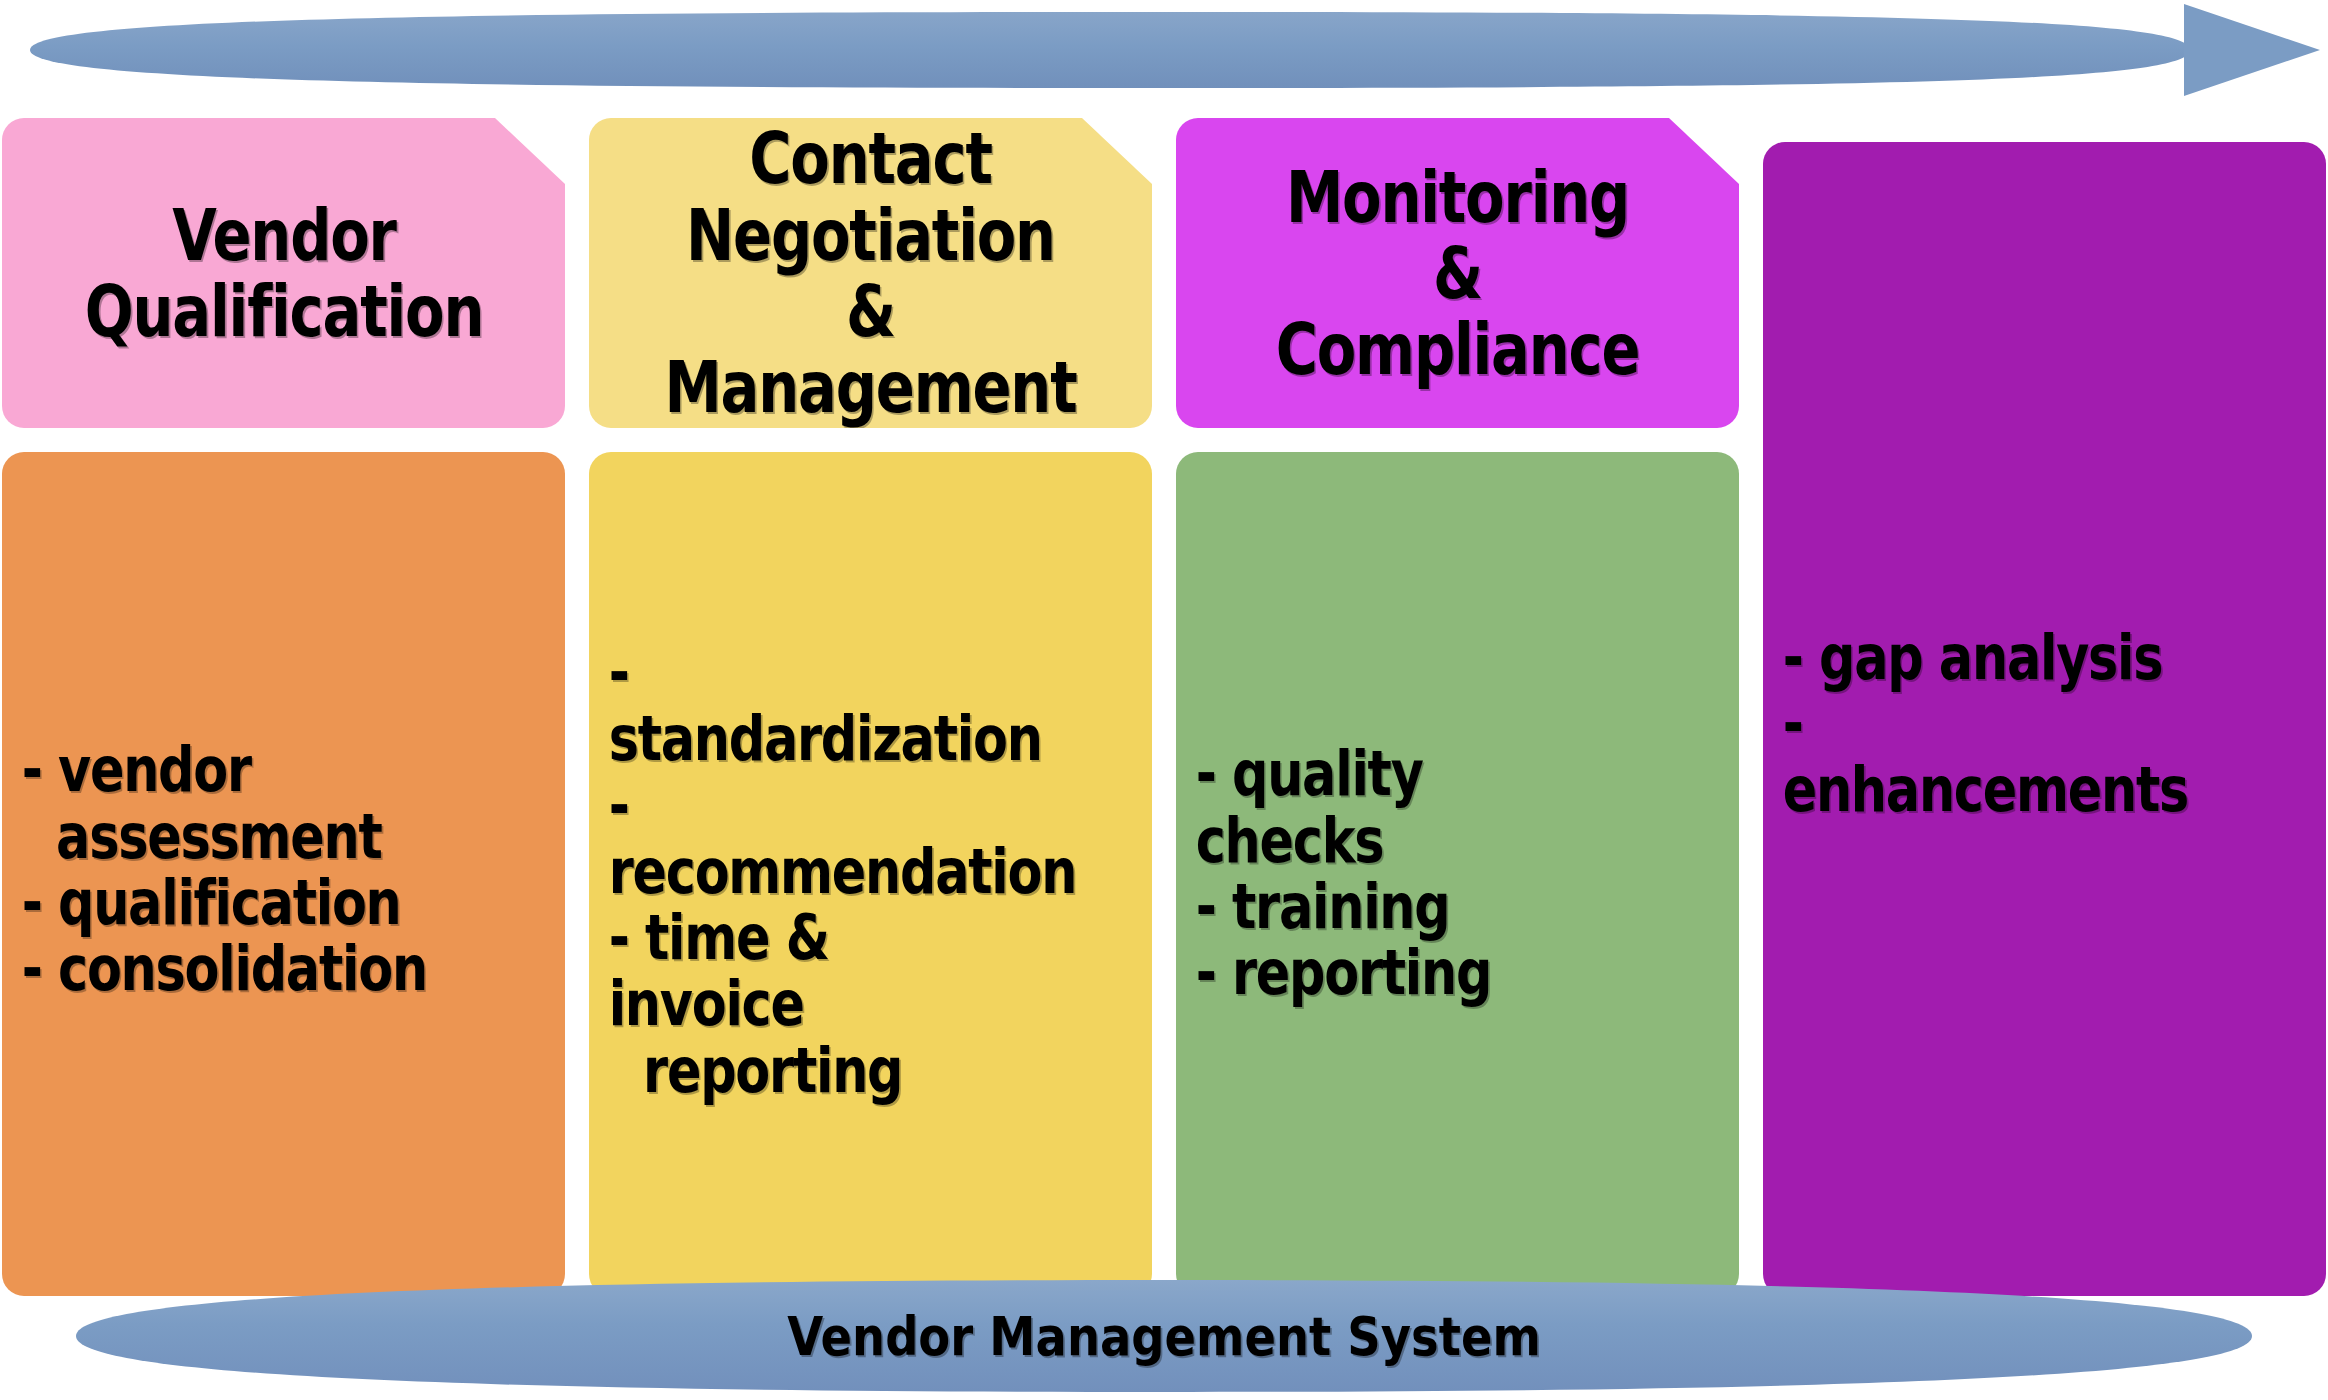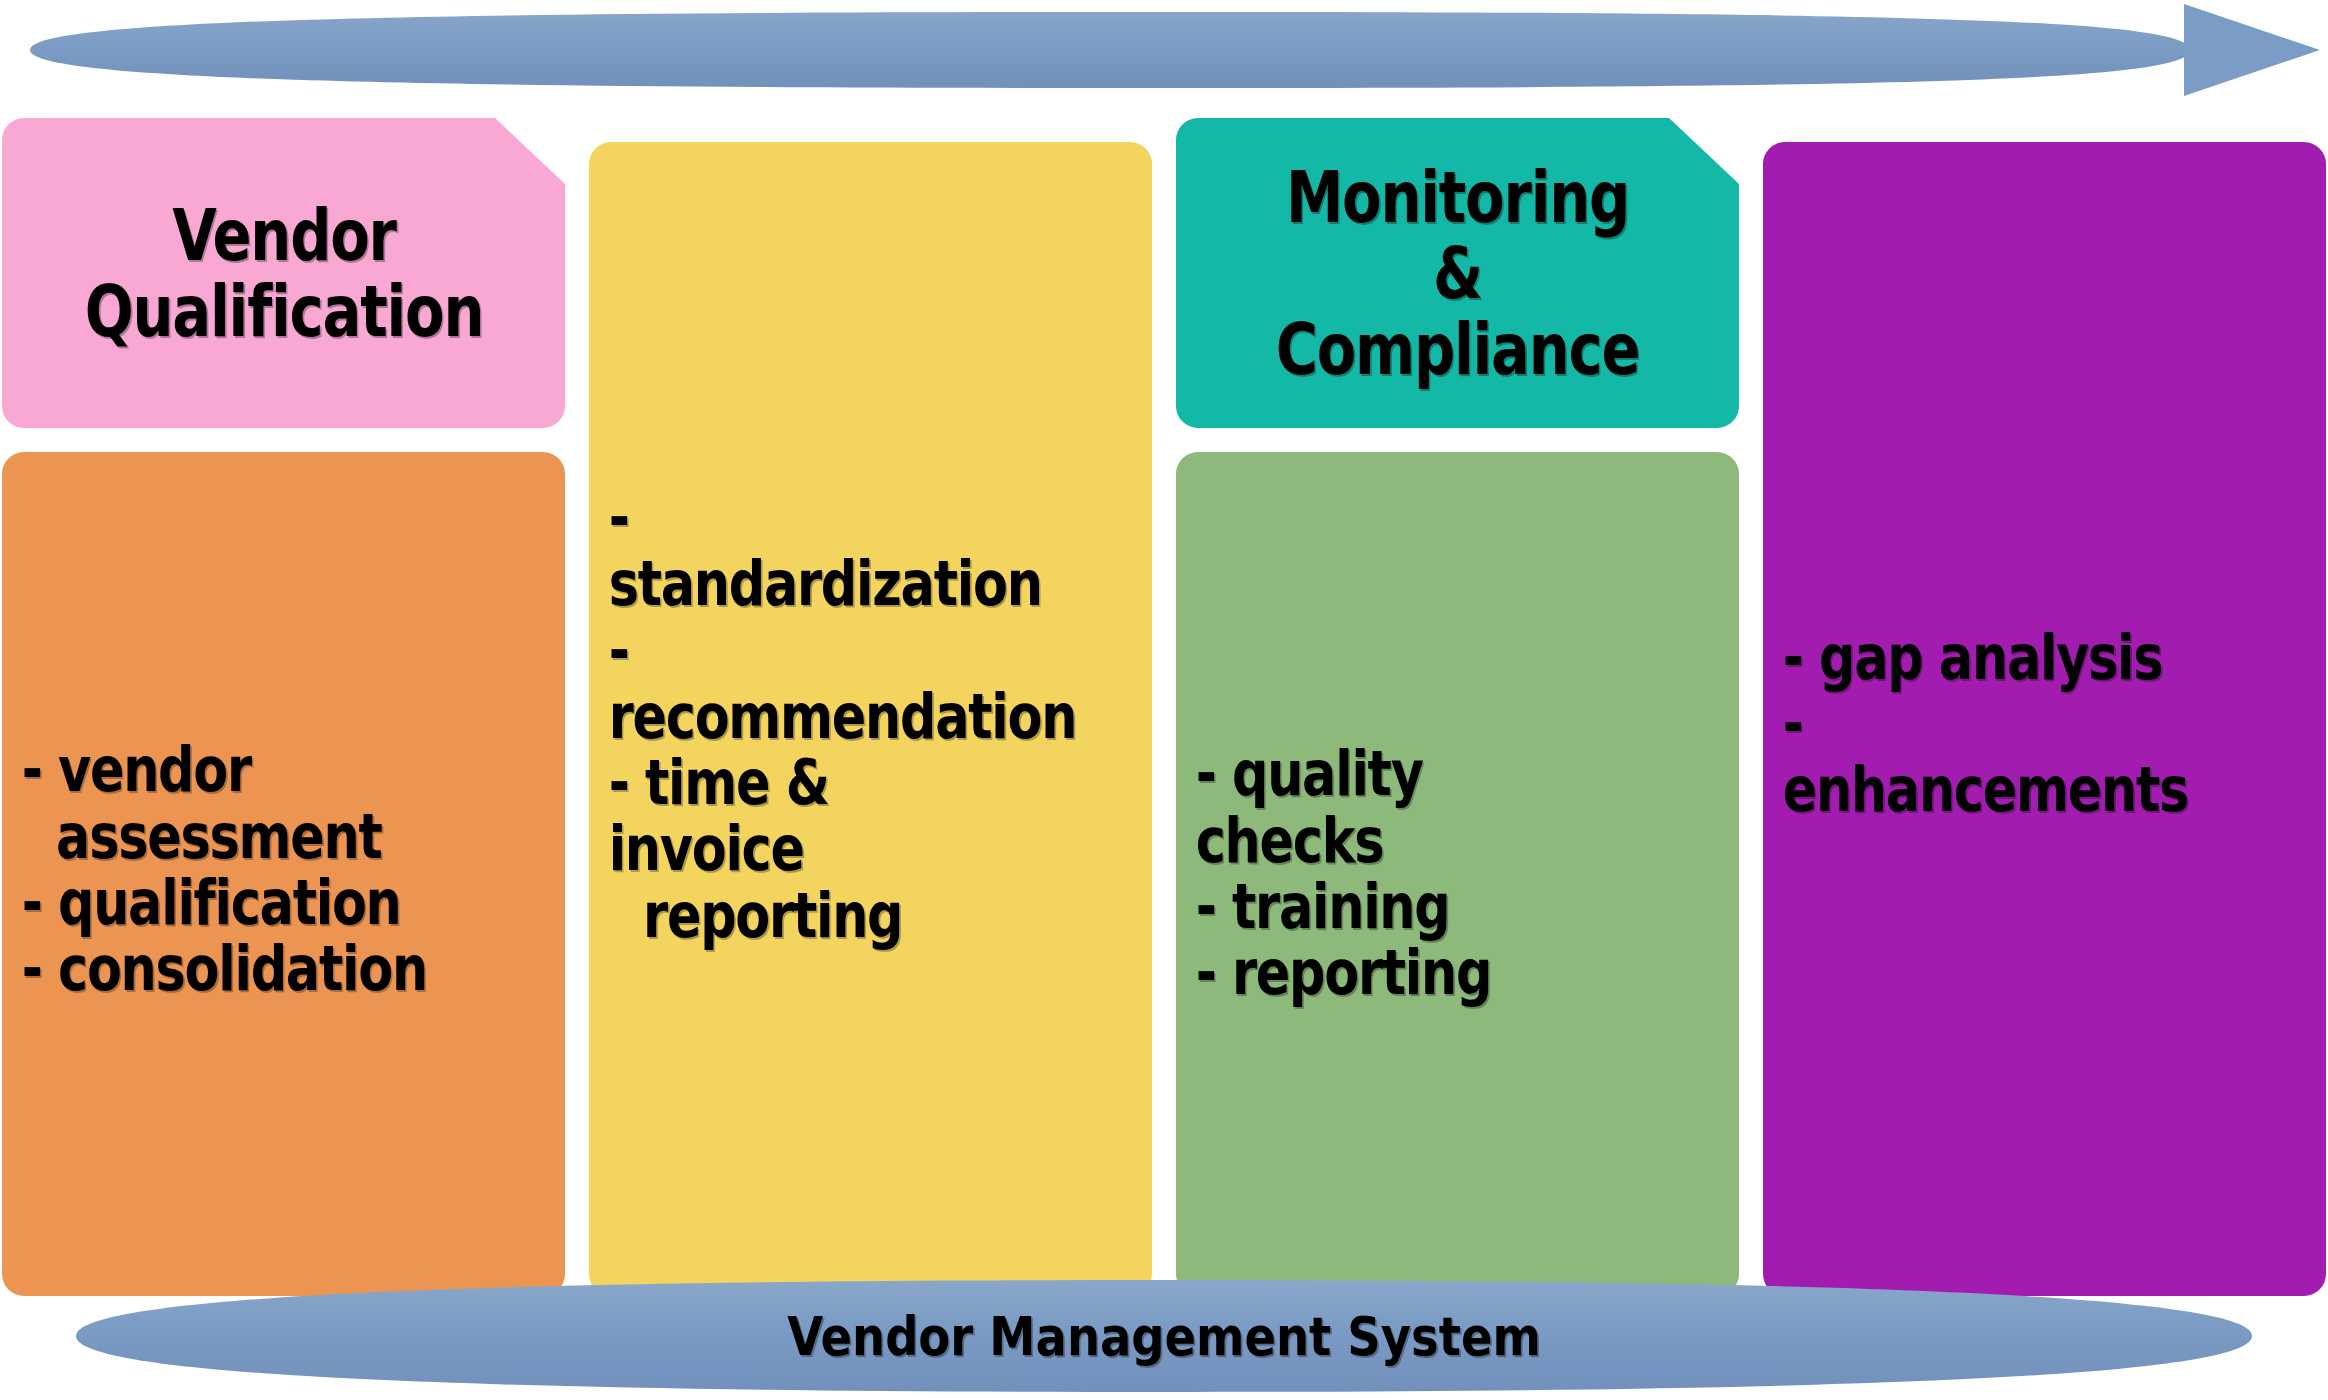--- a/index.html
+++ b/index.html
@@ -191,32 +191,37 @@
       <div class="stage-body" style="background:#EC9552;">
         <div class="bullet-list">
           <span class="bullet-item"><span>- vendor</span><span class="cont">assessment</span></span>
           <span class="bullet-item"><span>- qualification</span></span>
           <span class="bullet-item"><span>- consolidation</span></span>
         </div>
       </div>
     </div>
 
     <div class="column col-2">
+      <div class="stage-header" style="background:#F5DE86;">
+        <div class="stage-header-text">Contact
+Negotiation &amp;
+Management</div>
+      </div>
       <div class="gap-row"></div>
       <div class="stage-body" style="background:#F2D45E;">
         <div class="bullet-list">
           <span class="bullet-item"><span>- standardization</span></span>
           <span class="bullet-item"><span>- recommendation</span></span>
           <span class="bullet-item"><span>- time &amp; invoice</span><span class="cont">reporting</span></span>
         </div>
       </div>
     </div>
 
     <div class="column col-3">
-      <div class="stage-header" style="background:#14b8a6;align-items:center;">
+      <div class="stage-header" style="background:#d946ef;align-items:center;">
         <div class="stage-header-text">Monitoring &amp;
 Compliance</div>
       </div>
       <div class="gap-row"></div>
       <div class="stage-body" style="background:#8DB97A;">
         <div class="bullet-list">
           <span class="bullet-item"><span>- quality checks</span></span>
           <span class="bullet-item"><span>- training</span></span>
           <span class="bullet-item"><span>- reporting</span></span>
         </div>

